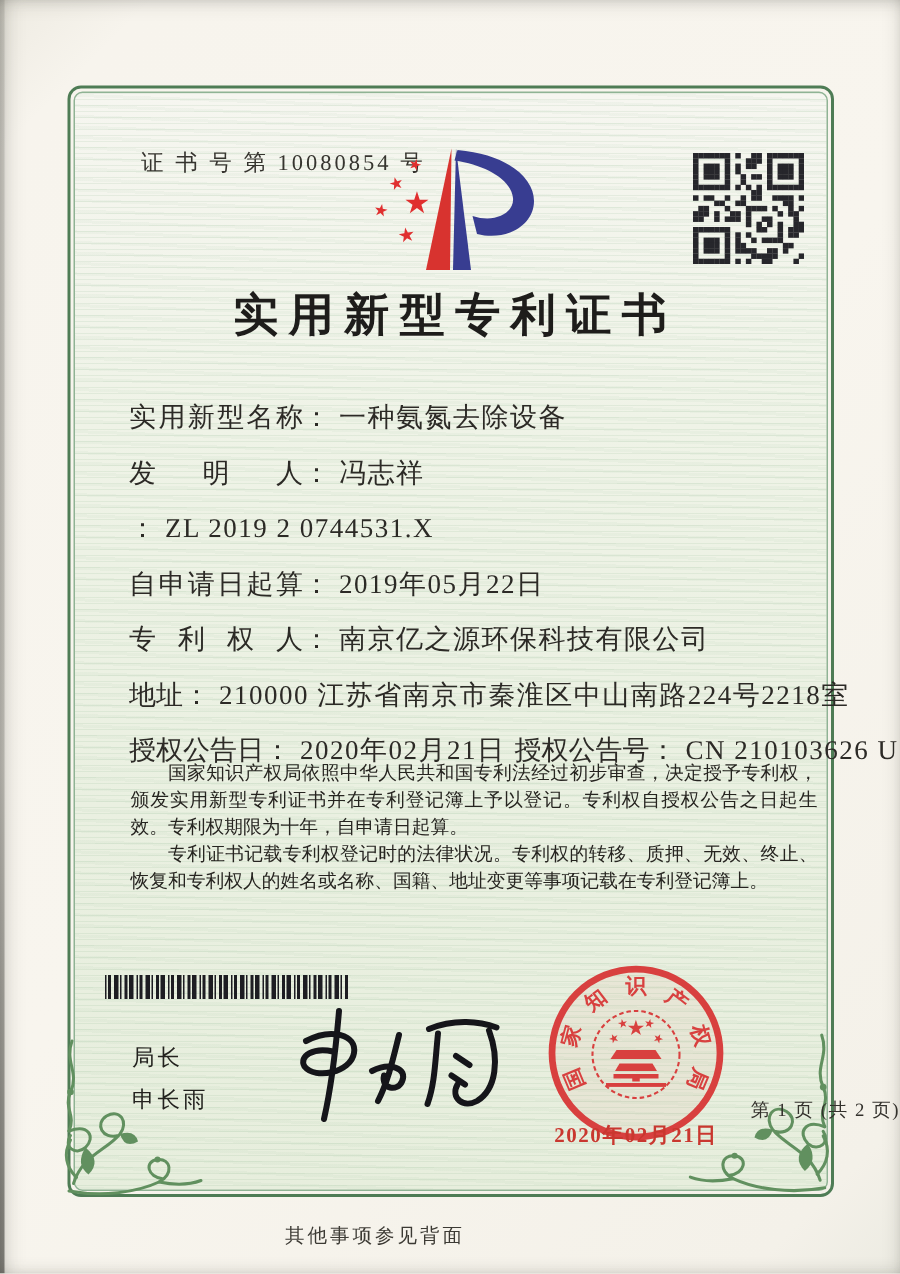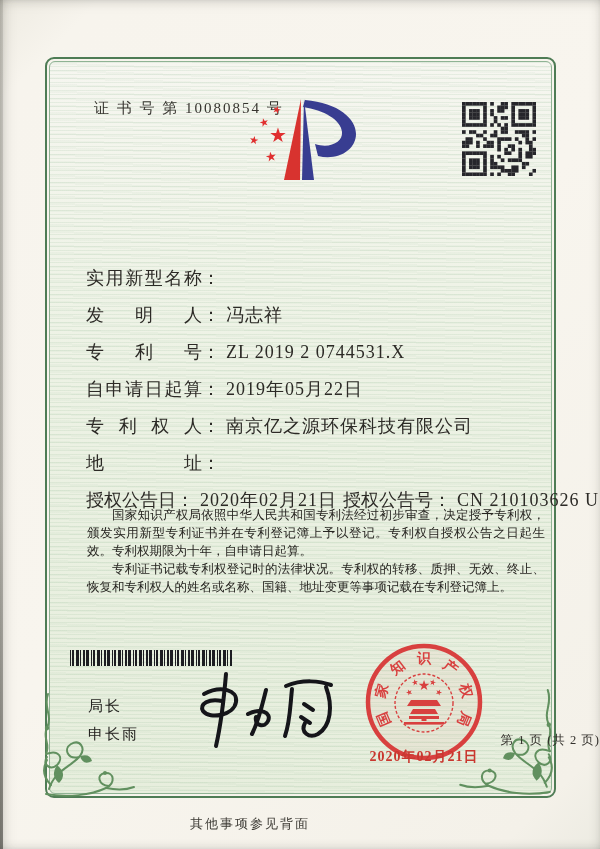--- a/index.html
+++ b/index.html
@@ -327,49 +327,51 @@
       <rect x="70.47619047619048" y="14.095238095238095" width="3.6738095238095236" height="3.6738095238095236" fill="#26262b"></rect>
       <rect x="70.47619047619048" y="17.61904761904762" width="3.6738095238095236" height="3.6738095238095236" fill="#26262b"></rect>
       <rect x="70.47619047619048" y="21.142857142857142" width="3.6738095238095236" height="3.6738095238095236" fill="#26262b"></rect>
       <rect x="70.47619047619048" y="28.19047619047619" width="3.6738095238095236" height="3.6738095238095236" fill="#26262b"></rect>
       <rect x="70.47619047619048" y="35.23809523809524" width="3.6738095238095236" height="3.6738095238095236" fill="#26262b"></rect>
       <rect x="70.47619047619048" y="45.80952380952381" width="3.6738095238095236" height="3.6738095238095236" fill="#26262b"></rect>
       <rect x="70.47619047619048" y="49.33333333333333" width="3.6738095238095236" height="3.6738095238095236" fill="#26262b"></rect>
       <rect x="70.47619047619048" y="66.95238095238095" width="3.6738095238095236" height="3.6738095238095236" fill="#26262b"></rect>
     </svg>
 
+  <div class="title">实用新型专利证书</div>
 
   <div class="fields">
     <div class="f-row">
       <span class="f-label">实用新型名称</span>
         <span class="f-colon">：</span>
+        <span class="f-value">一种氨氮去除设备</span>
     </div>
     <div class="f-row">
       <span class="f-label">发明人</span>
         <span class="f-colon">：</span>
         <span class="f-value">冯志祥</span>
     </div>
     <div class="f-row">
-      <span class="f-label">专利号</span>
         <span class="f-colon">：</span>
         <span class="f-value">ZL 2019 2 0744531.X</span>
     </div>
     <div class="f-row">
       <span class="f-label">自申请日起算</span>
         <span class="f-colon">：</span>
         <span class="f-value">2019年05月22日</span>
     </div>
     <div class="f-row">
       <span class="f-label">专利权人</span>
         <span class="f-colon">：</span>
         <span class="f-value">南京亿之源环保科技有限公司</span>
     </div>
     <div class="f-row">
       <span class="f-label">地址</span>
         <span class="f-colon">：</span>
+        <span class="f-value">210000 江苏省南京市秦淮区中山南路224号2218室</span>
     </div>
     <div class="f-row">
       <span class="f-label">授权公告日</span>
         <span class="f-colon">：</span>
         <span class="f-value">2020年02月21日</span>
       <span class="f-label narrow pair2">授权公告号</span>
         <span class="f-colon">：</span>
         <span class="f-value">CN 210103626 U</span>
     </div>
   </div>

